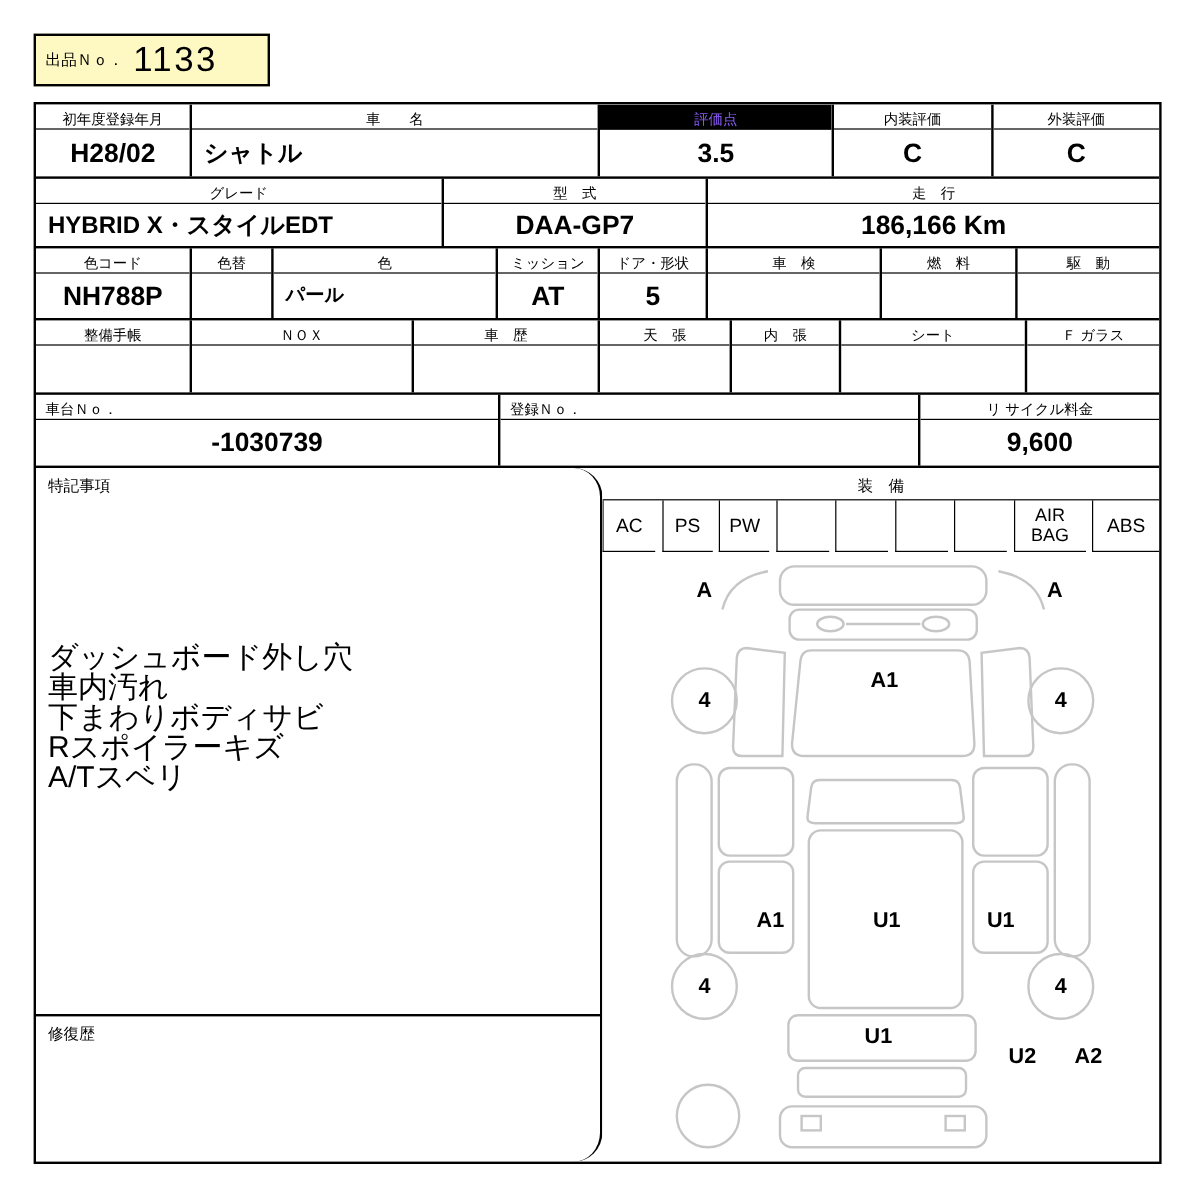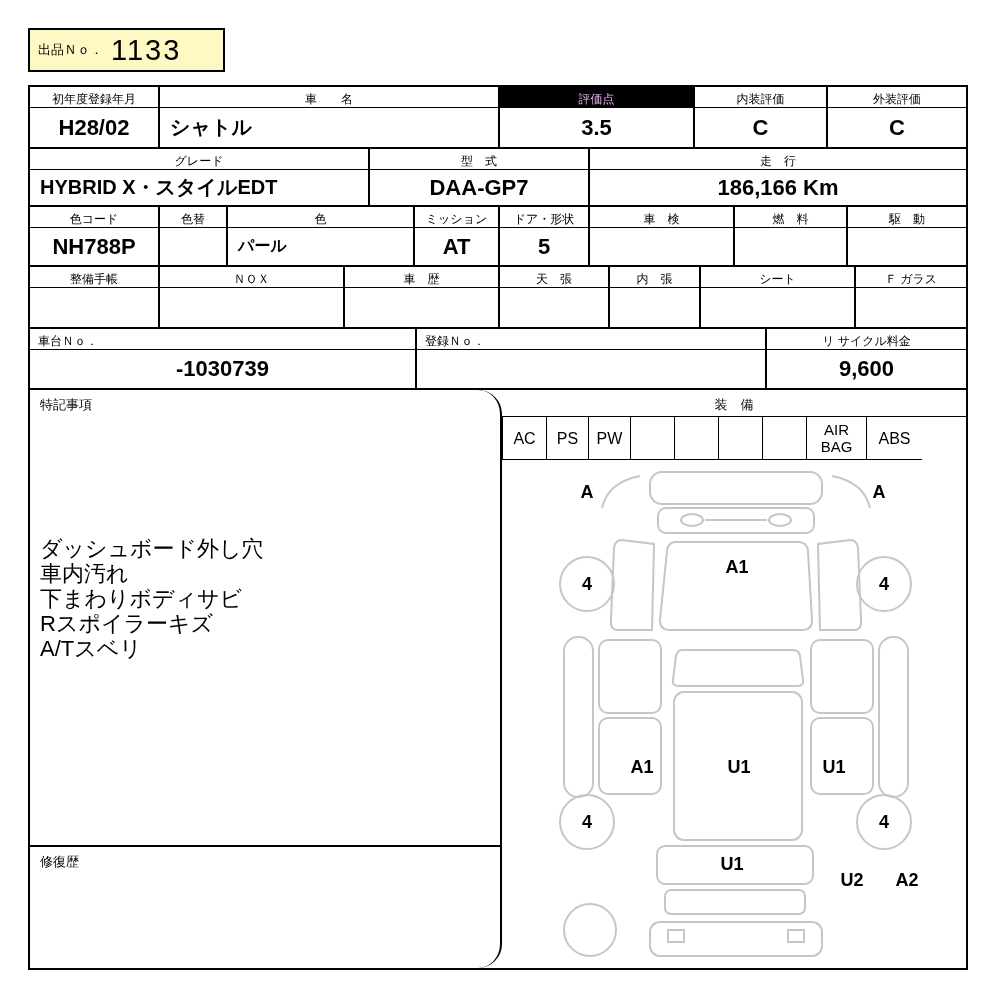--- a/index.html
+++ b/index.html
@@ -30,45 +30,45 @@
   }
   .band { position:absolute; left:0; right:0; display:flex; border-bottom:2px solid #000; }
   .band.last { border-bottom:none; }
   .cell { display:flex; flex-direction:column; border-right:2px solid #000; overflow:hidden; }
   .cell.last { border-right:none; flex:1; }
   .hdr {
     height:21px; font-size:12px; text-align:center;
     padding-top:4px; border-bottom:1px solid #000;
     white-space:nowrap; overflow:hidden;
   }
-  .hdr.dark { background:#000; color:#f0abfc; }
+  .hdr.dark { background:#000; color:#8b5cf6; }
   .val {
     flex:1; display:flex; align-items:center; justify-content:center;
     font-weight:bold; font-size:22px; white-space:nowrap;
   }
   .val.left { justify-content:flex-start; padding-left:10px; }
   .val.md { font-size:20px; }
   .val.sm { font-size:16px; }
 
   .panel { position:relative; display:block;border-radius:24px; }
   .section-label { font-size:13px; padding:6px 10px; }
   .notes-text {
     position:absolute; top:146px; left:10px;
-    font-size:22px; line-height:25px; white-space:nowrap;
+    font-size:25px; line-height:25px; white-space:nowrap;
   }
   .repair-section {
     position:absolute; top:455px; left:0; right:0; bottom:0;
     border-top:2px solid #000;
   }
 
   .equip-header {
     height:27px; border-bottom:1px solid #000;
     text-align:center; font-size:13px; padding-top:6px;
   }
-  .equip-row { height:43px; display:flex; justify-content:flex-start; }
+  .equip-row { height:43px; display:flex; justify-content:space-between; }
   .eq-cell {
     border-left:1px solid #000; border-bottom:1px solid #000;
     display:flex; align-items:center; justify-content:center;
     text-align:center; font-size:16px; line-height:17px; padding:1px;
   }
   .eq-cell.wrap { font-size:15px; }
 
   .diagram { position:absolute; top:70px; left:0; right:0; bottom:0; }
   .diagram svg { position:absolute; left:0; top:0; }
   .marks { position:absolute; inset:0; }

